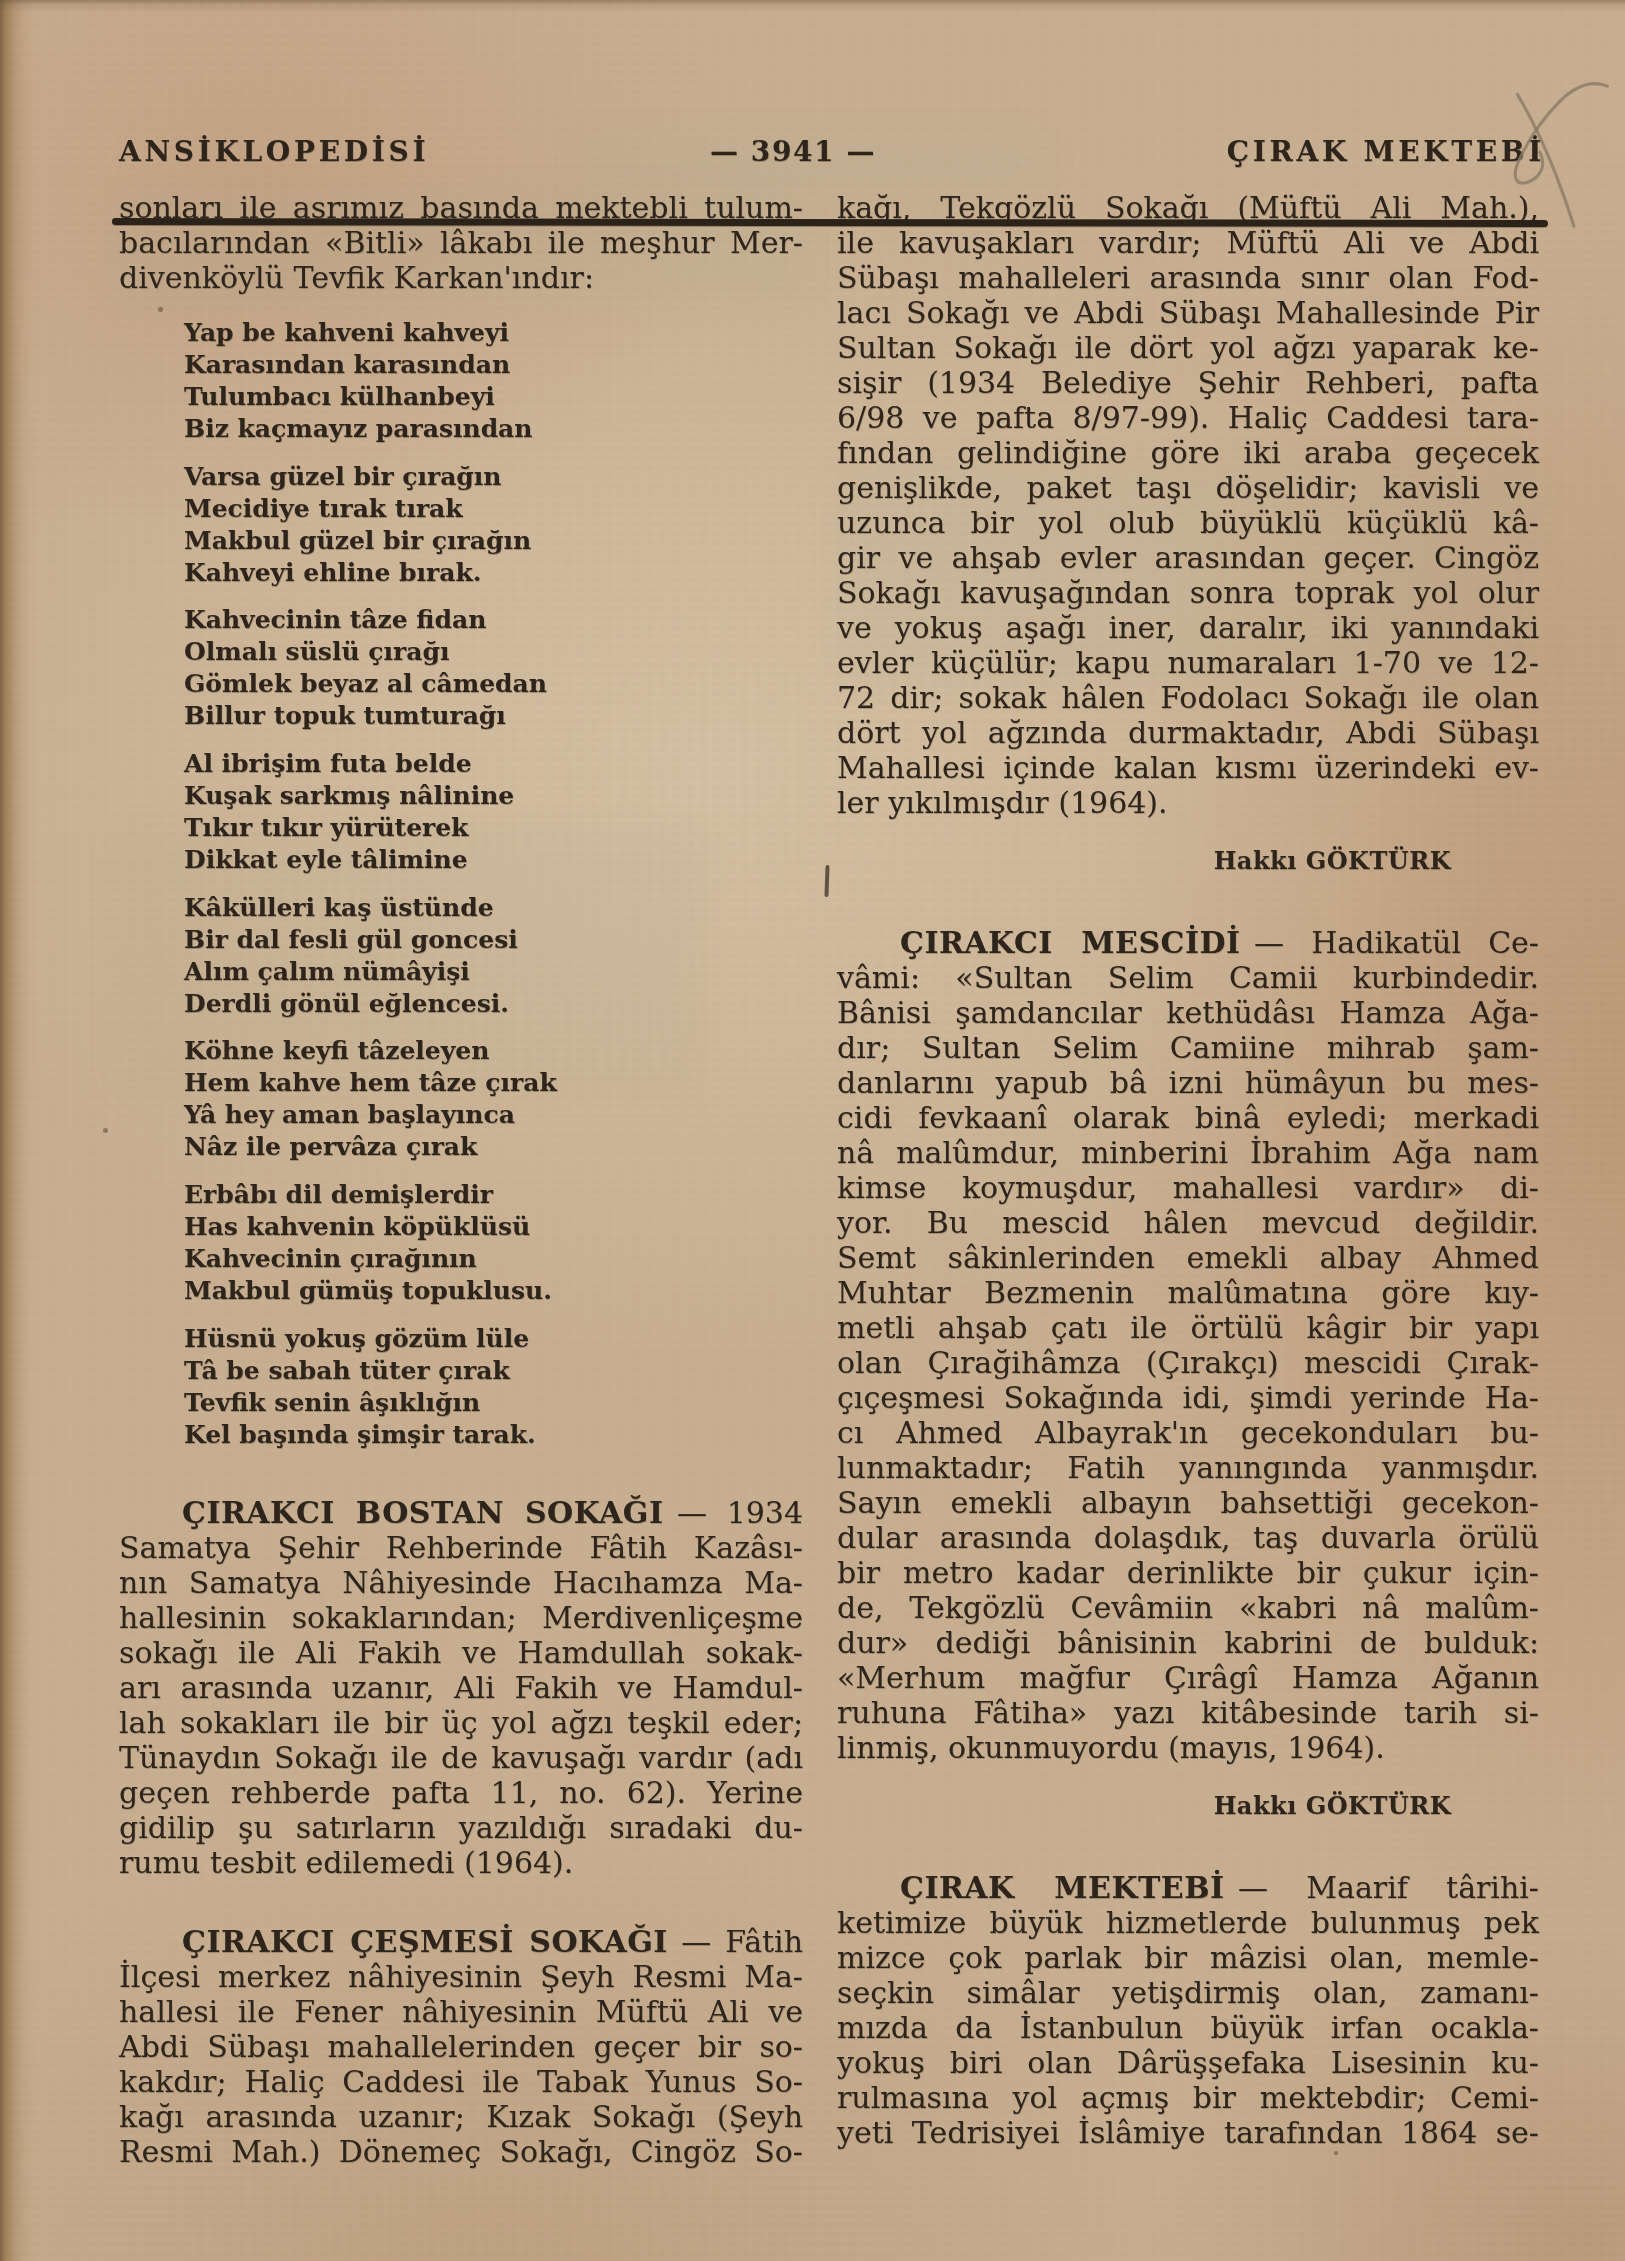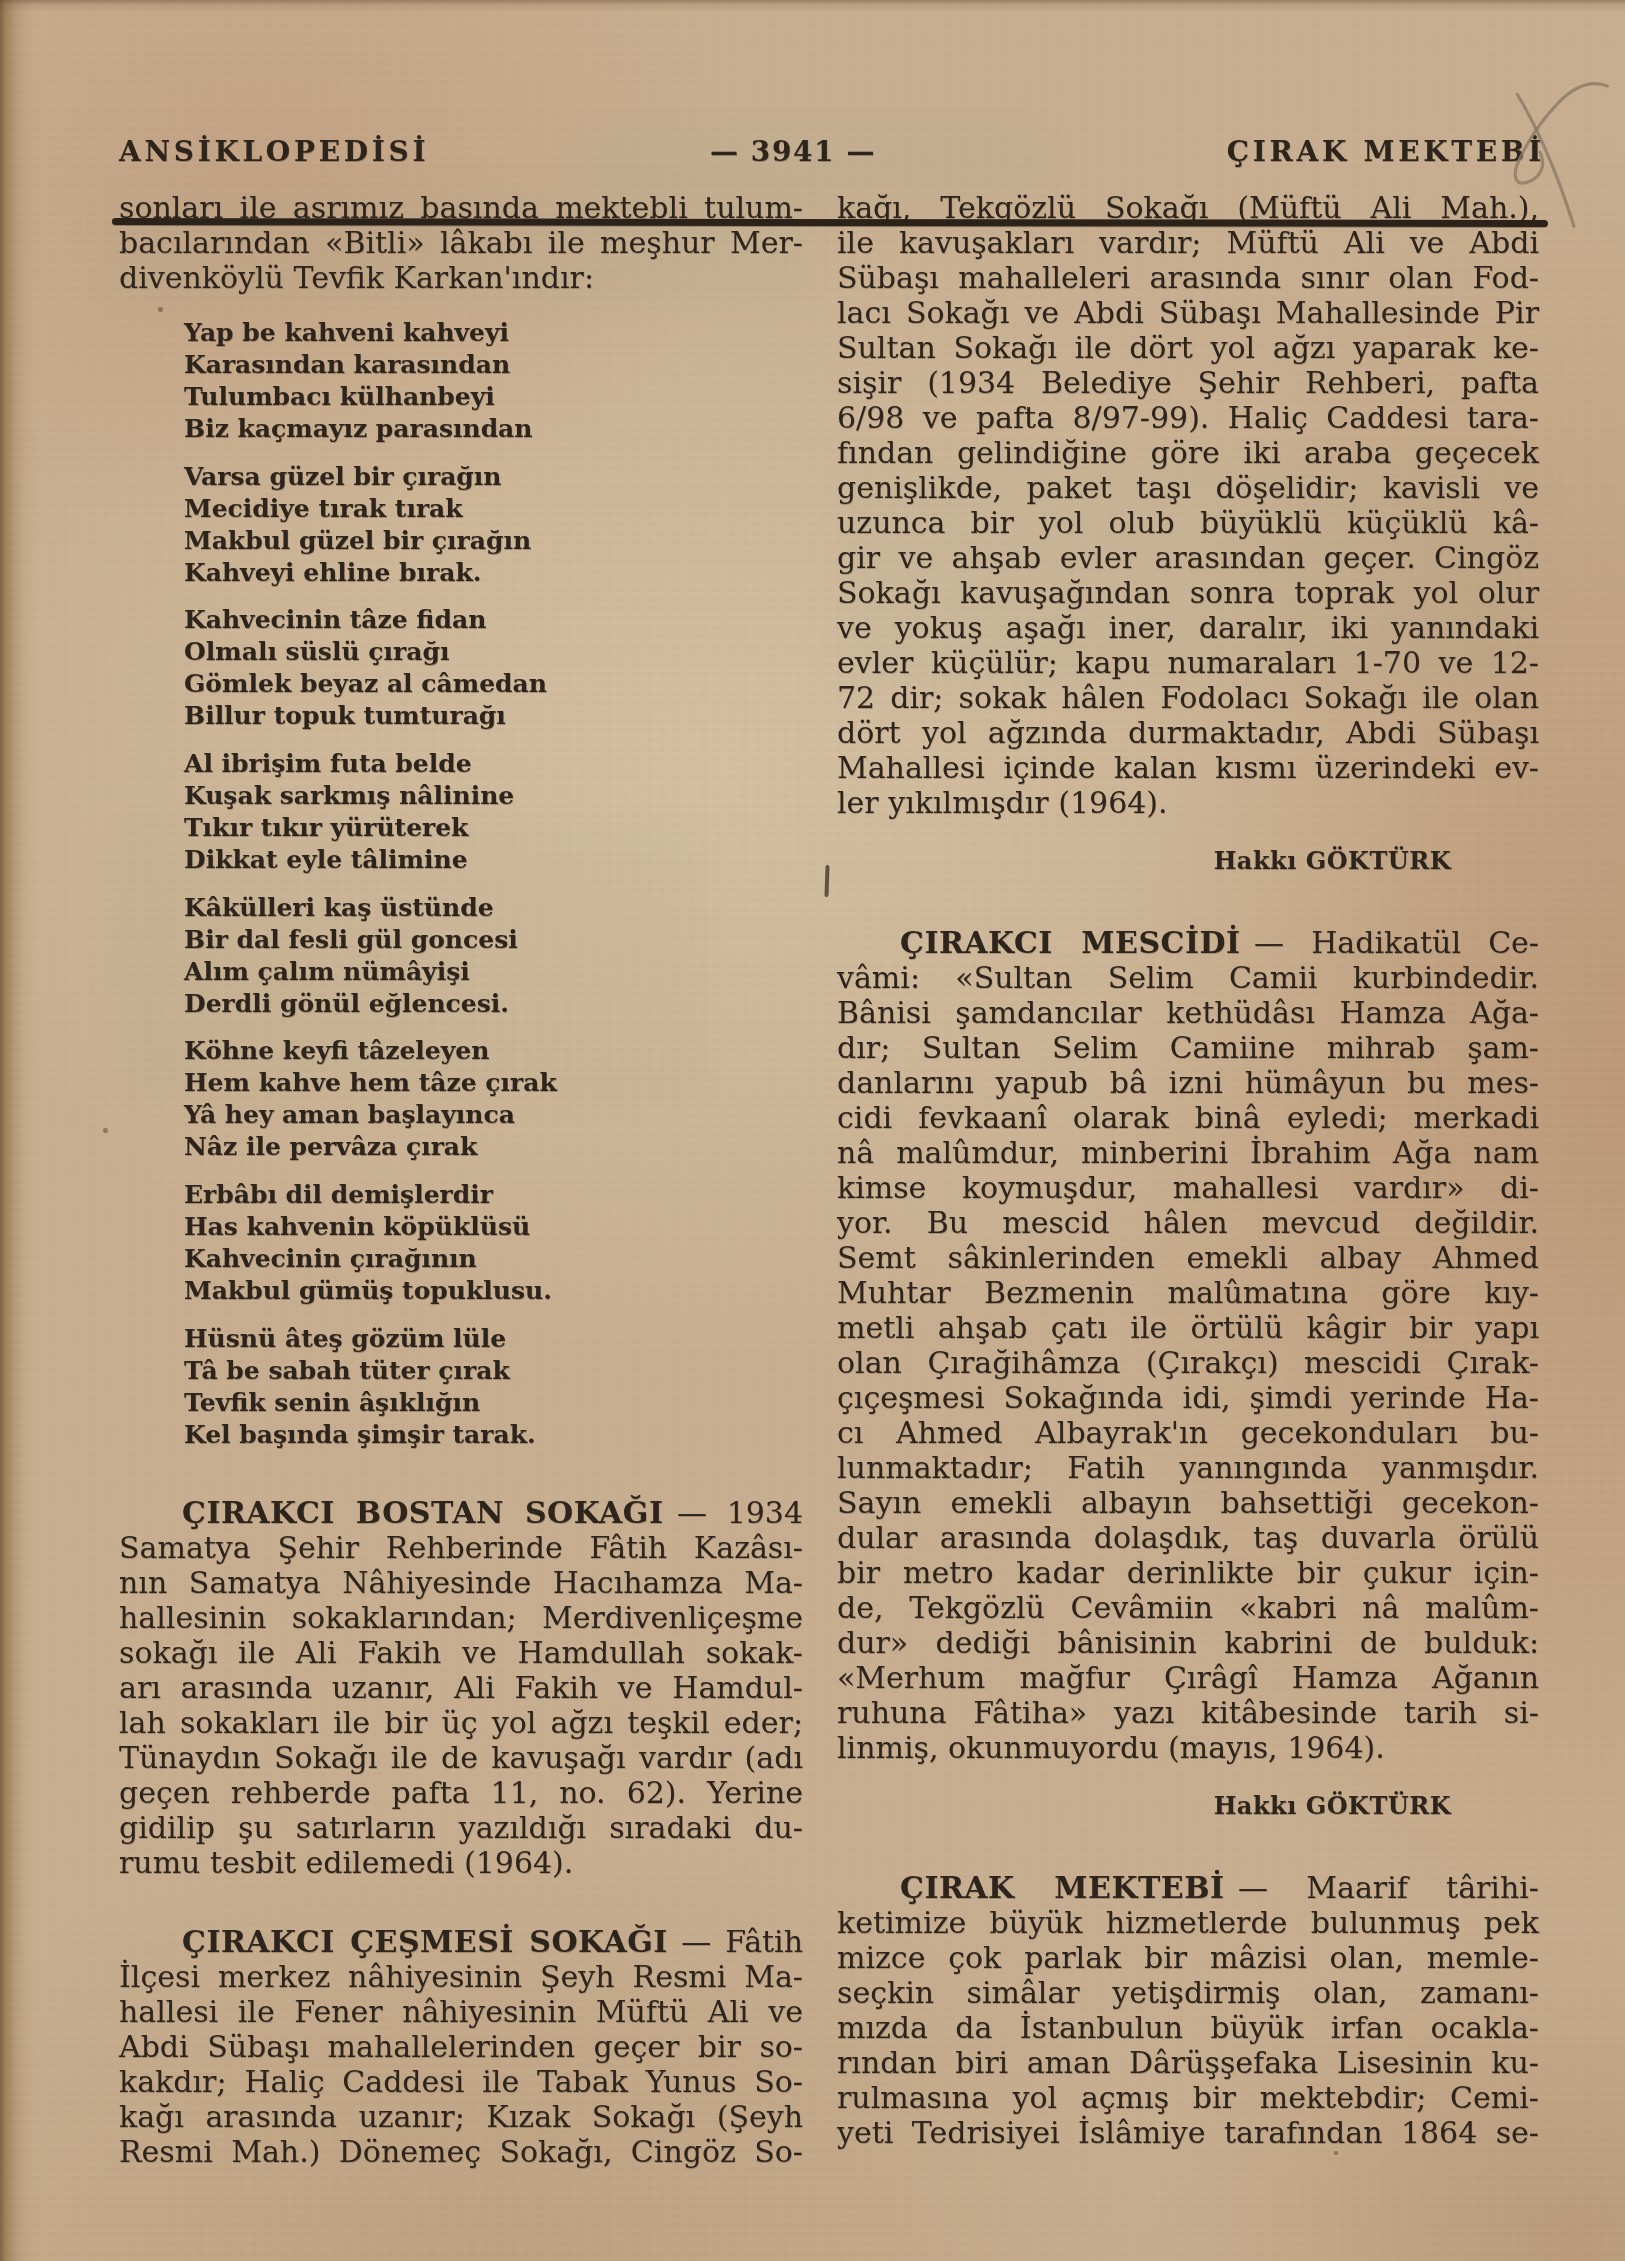--- a/index.html
+++ b/index.html
@@ -119,21 +119,21 @@
           <div class="pline">Yâ hey aman başlayınca</div>
           <div class="pline">Nâz ile pervâza çırak</div>
         </div>
         <div class="stanza">
           <div class="pline">Erbâbı dil demişlerdir</div>
           <div class="pline">Has kahvenin köpüklüsü</div>
           <div class="pline">Kahvecinin çırağının</div>
           <div class="pline">Makbul gümüş topuklusu.</div>
         </div>
         <div class="stanza">
-          <div class="pline">Hüsnü âteş gözüm lüle</div>
+          <div class="pline">Hüsnü yokuş gözüm lüle</div>
           <div class="pline">Tâ be sabah tüter çırak</div>
           <div class="pline">Tevfik senin âşıklığın</div>
           <div class="pline">Kel başında şimşir tarak.</div>
         </div>
       </div>
       <div class="para article">
         <div class="line just fline"><span class="rhead">ÇIRAKCI BOSTAN SOKAĞI</span><span class="hrest">— 1934</span></div>
         <div class="line just">Samatya Şehir Rehberinde Fâtih Kazâsı-</div>
         <div class="line just">nın Samatya Nâhiyesinde Hacıhamza Ma-</div>
         <div class="line just">hallesinin sokaklarından; Merdivenliçeşme</div>
@@ -203,21 +203,21 @@
         <div class="line just">ruhuna Fâtiha» yazı kitâbesinde tarih si-</div>
         <div class="line last">linmiş, okunmuyordu (mayıs, 1964).</div>
       </div>
       <div class="sig">Hakkı GÖKTÜRK</div>
       <div class="para article">
         <div class="line just fline"><span class="rhead">ÇIRAK MEKTEBİ</span><span class="hrest">— Maarif târihi-</span></div>
         <div class="line just">ketimize büyük hizmetlerde bulunmuş pek</div>
         <div class="line just">mizce çok parlak bir mâzisi olan, memle-</div>
         <div class="line just">seçkin simâlar yetişdirmiş olan, zamanı-</div>
         <div class="line just">mızda da İstanbulun büyük irfan ocakla-</div>
-        <div class="line just">rından biri aman Dârüşşefaka Lisesinin ku-</div>
+        <div class="line just">yokuş biri olan Dârüşşefaka Lisesinin ku-</div>
         <div class="line just">rulmasına yol açmış bir mektebdir; Cemi-</div>
         <div class="line just">yeti Tedrisiyei İslâmiye tarafından 1864 se-</div>
       </div>
     </div>
 
   <svg id="pencil-x" width="136" height="178" viewBox="0 0 260 340">
     <path d="M 60 62 C 90 112 128 190 163 298 L 168 314" fill="none" stroke="#8a7a66" stroke-width="6" stroke-linecap="round" opacity="0.8"></path>
     <path d="M 232 46 C 202 34 170 46 140 76 C 105 112 80 150 62 190 C 50 218 56 236 78 230 C 104 222 116 198 103 172" fill="none" stroke="#8a7a66" stroke-width="6" stroke-linecap="round" opacity="0.8"></path>
   </svg>
 

